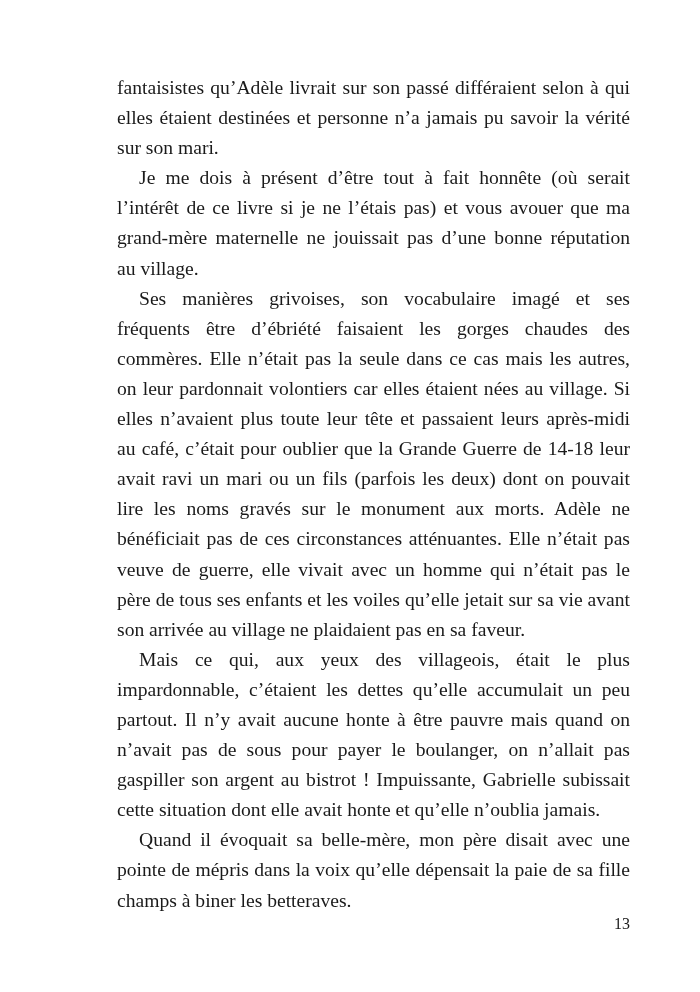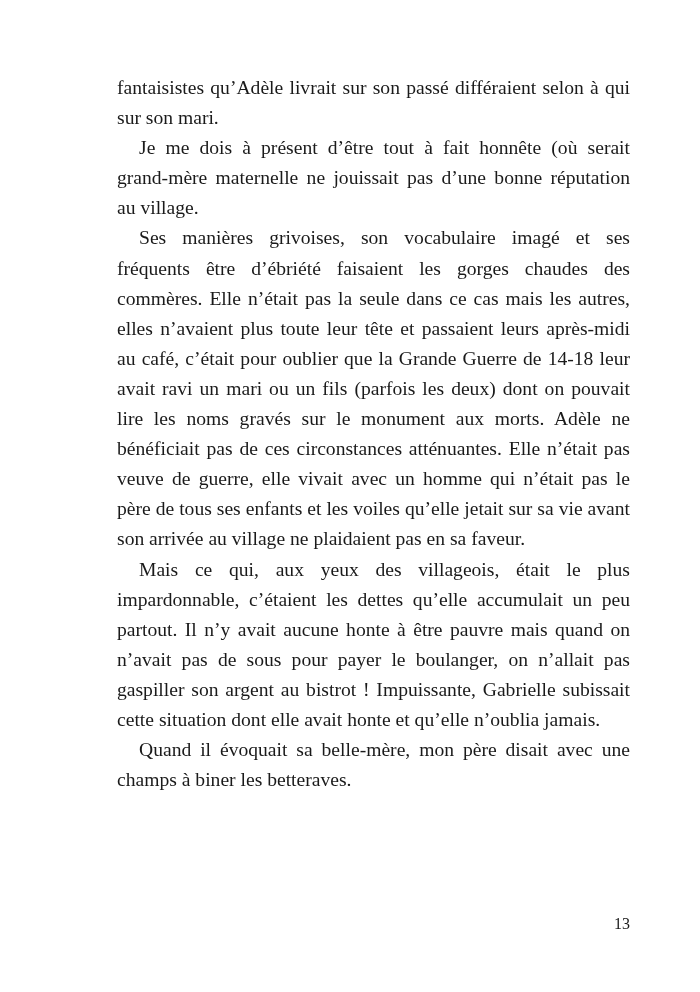--- a/index.html
+++ b/index.html
@@ -55,43 +55,47 @@
       line-height: 24px;
     }
   </style>
 </head>
 <body>
 
 <div class="page">
   <div class="text-block">
 
     <span class="line">fantaisistes qu’Adèle livrait sur son passé différaient selon à qui</span>
+    <span class="line">elles étaient destinées et personne n’a jamais pu savoir la vérité</span>
     <span class="line last">sur son mari.</span>
 
     <span class="line indent">Je me dois à présent d’être tout à fait honnête (où serait</span>
+    <span class="line">l’intérêt de ce livre si je ne l’étais pas) et vous avouer que ma</span>
     <span class="line">grand-mère maternelle ne jouissait pas d’une bonne réputation</span>
     <span class="line last">au village.</span>
 
     <span class="line indent">Ses manières grivoises, son vocabulaire imagé et ses</span>
     <span class="line">fréquents être d’ébriété faisaient les gorges chaudes des</span>
     <span class="line">commères. Elle n’était pas la seule dans ce cas mais les autres,</span>
+    <span class="line">on leur pardonnait volontiers car elles étaient nées au village. Si</span>
     <span class="line">elles n’avaient plus toute leur tête et passaient leurs après-midi</span>
     <span class="line">au café, c’était pour oublier que la Grande Guerre de 14-18 leur</span>
     <span class="line">avait ravi un mari ou un fils (parfois les deux) dont on pouvait</span>
     <span class="line">lire les noms gravés sur le monument aux morts. Adèle ne</span>
     <span class="line">bénéficiait pas de ces circonstances atténuantes. Elle n’était pas</span>
     <span class="line">veuve de guerre, elle vivait avec un homme qui n’était pas le</span>
     <span class="line">père de tous ses enfants et les voiles qu’elle jetait sur sa vie avant</span>
     <span class="line last">son arrivée au village ne plaidaient pas en sa faveur.</span>
 
     <span class="line indent">Mais ce qui, aux yeux des villageois, était le plus</span>
     <span class="line">impardonnable, c’étaient les dettes qu’elle accumulait un peu</span>
     <span class="line">partout. Il n’y avait aucune honte à être pauvre mais quand on</span>
     <span class="line">n’avait pas de sous pour payer le boulanger, on n’allait pas</span>
     <span class="line">gaspiller son argent au bistrot ! Impuissante, Gabrielle subissait</span>
     <span class="line last">cette situation dont elle avait honte et qu’elle n’oublia jamais.</span>
 
     <span class="line indent">Quand il évoquait sa belle-mère, mon père disait avec une</span>
+    <span class="line">pointe de mépris dans la voix qu’elle dépensait la paie de sa fille</span>
     <span class="line last">champs à biner les betteraves.</span>
   </div>
 
   <div class="page-number">13</div>
 </div>
 
 </body></html>

